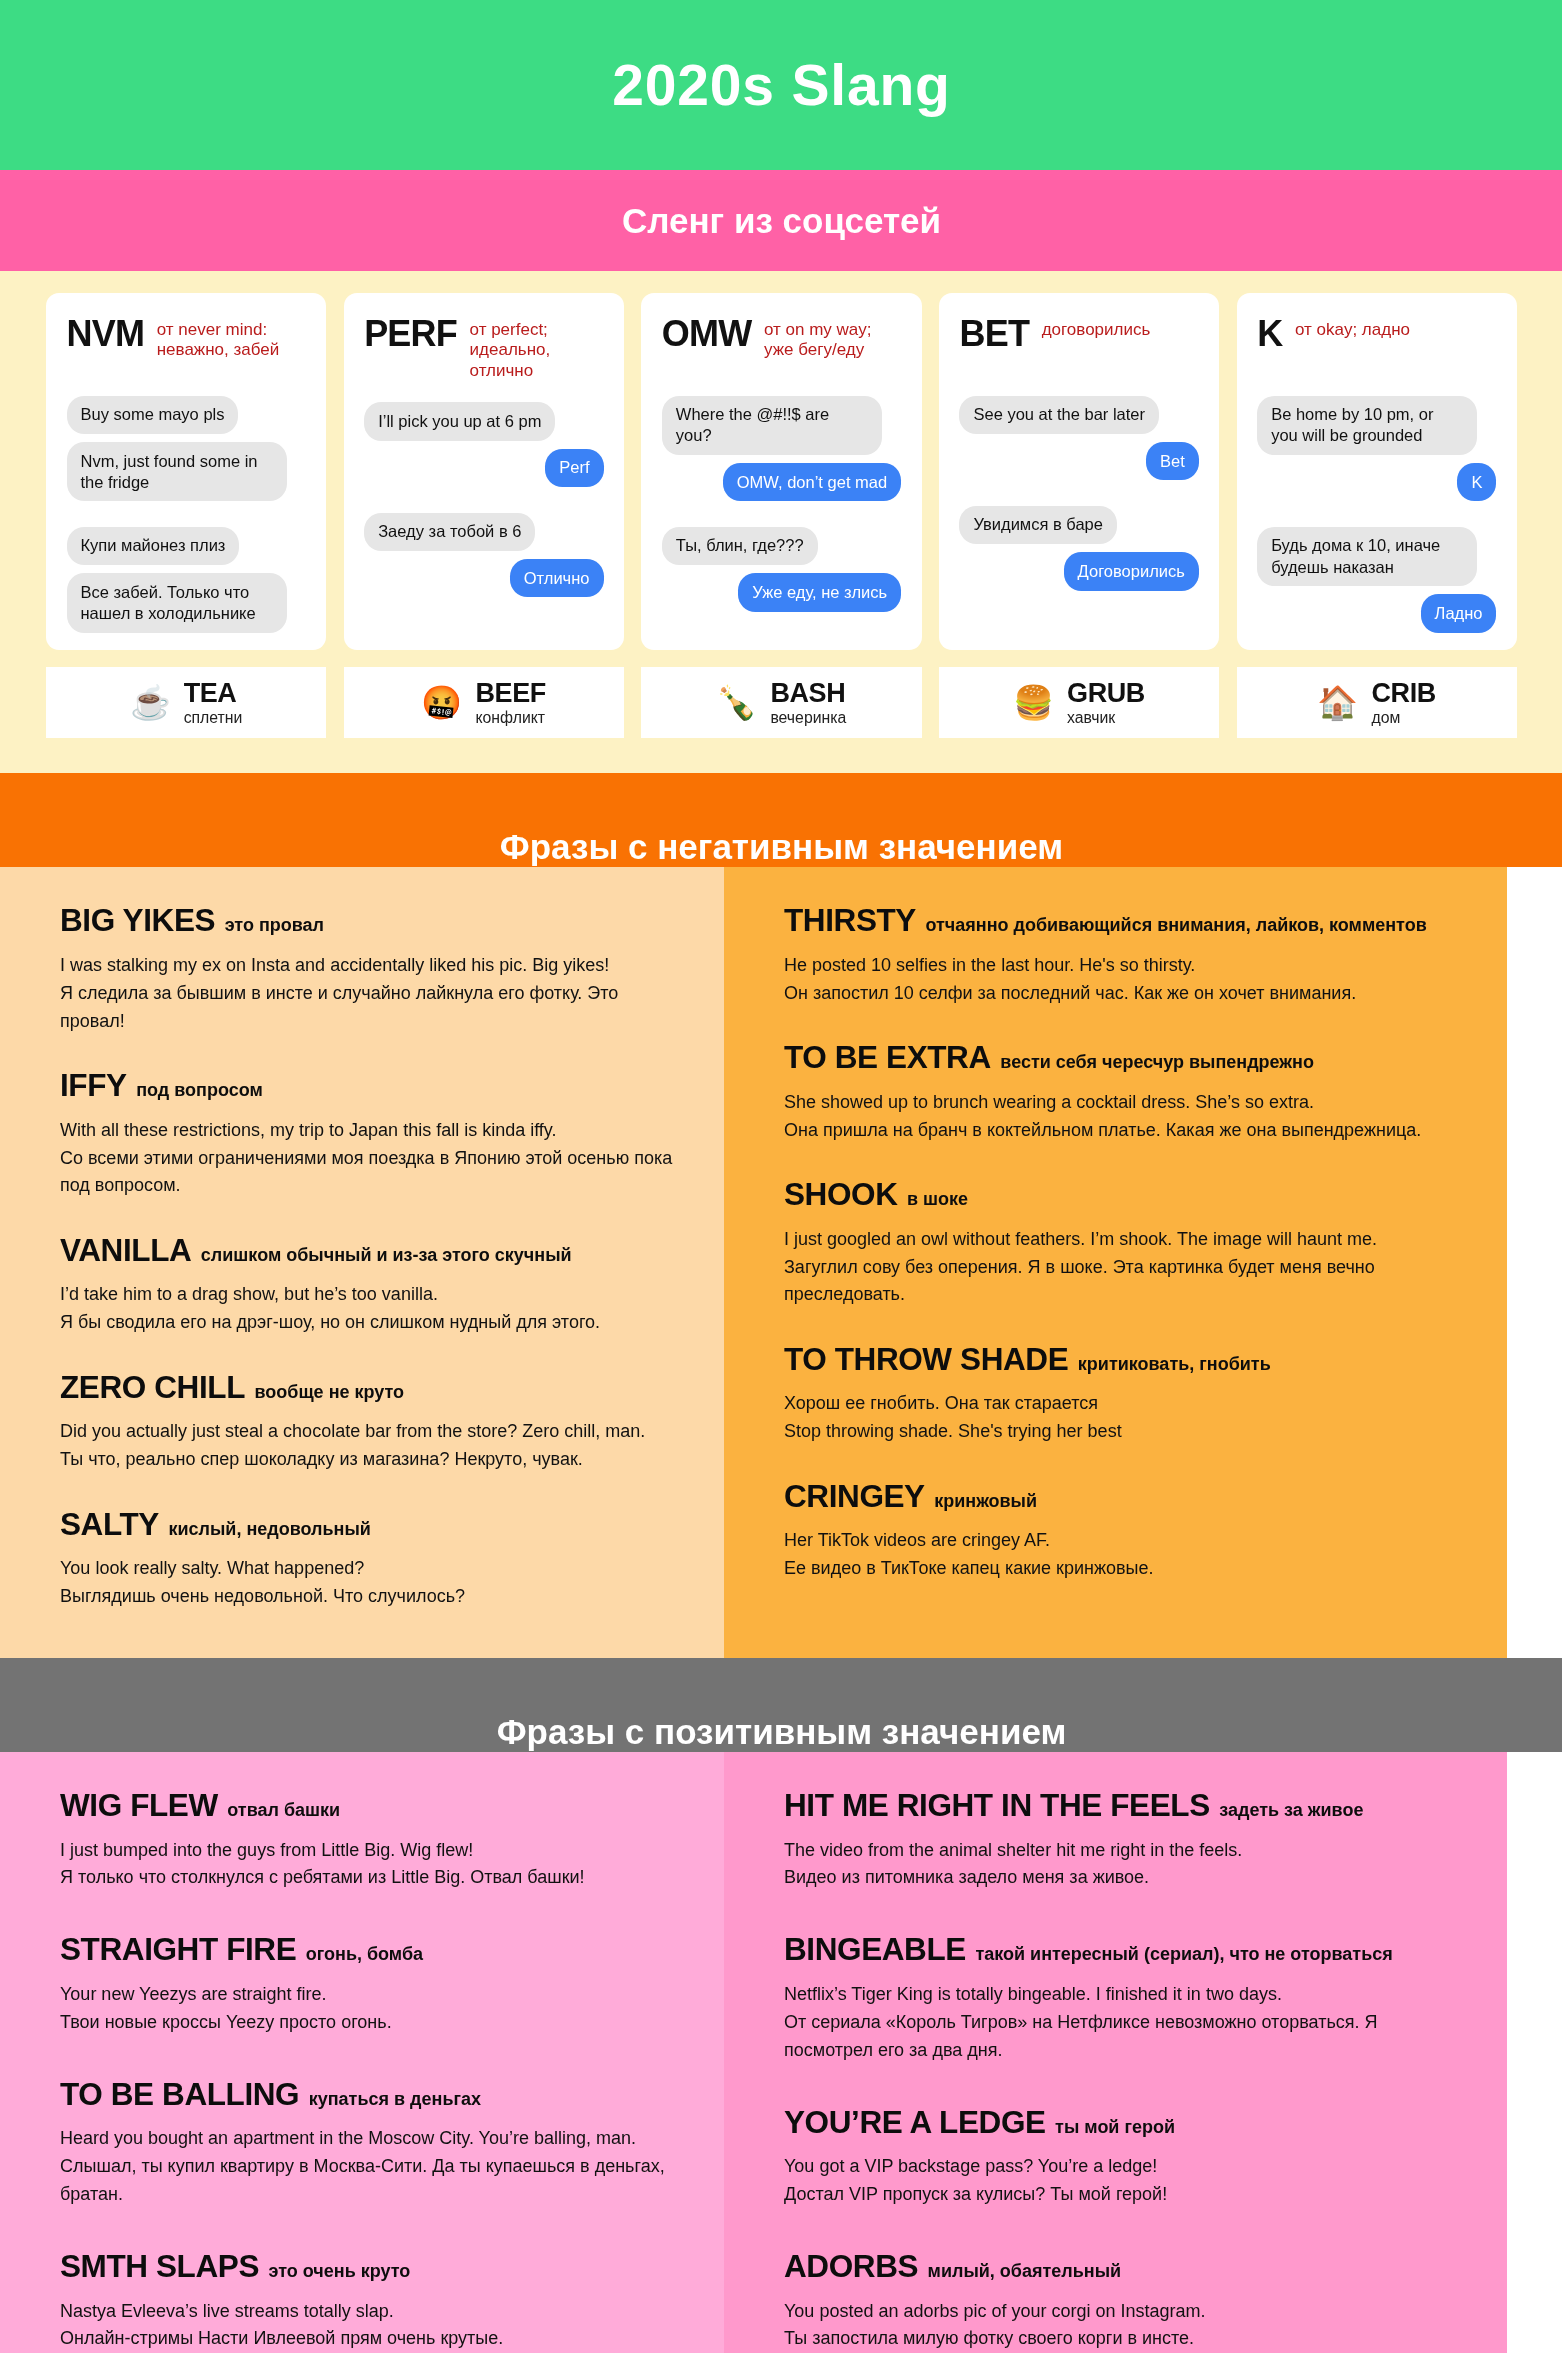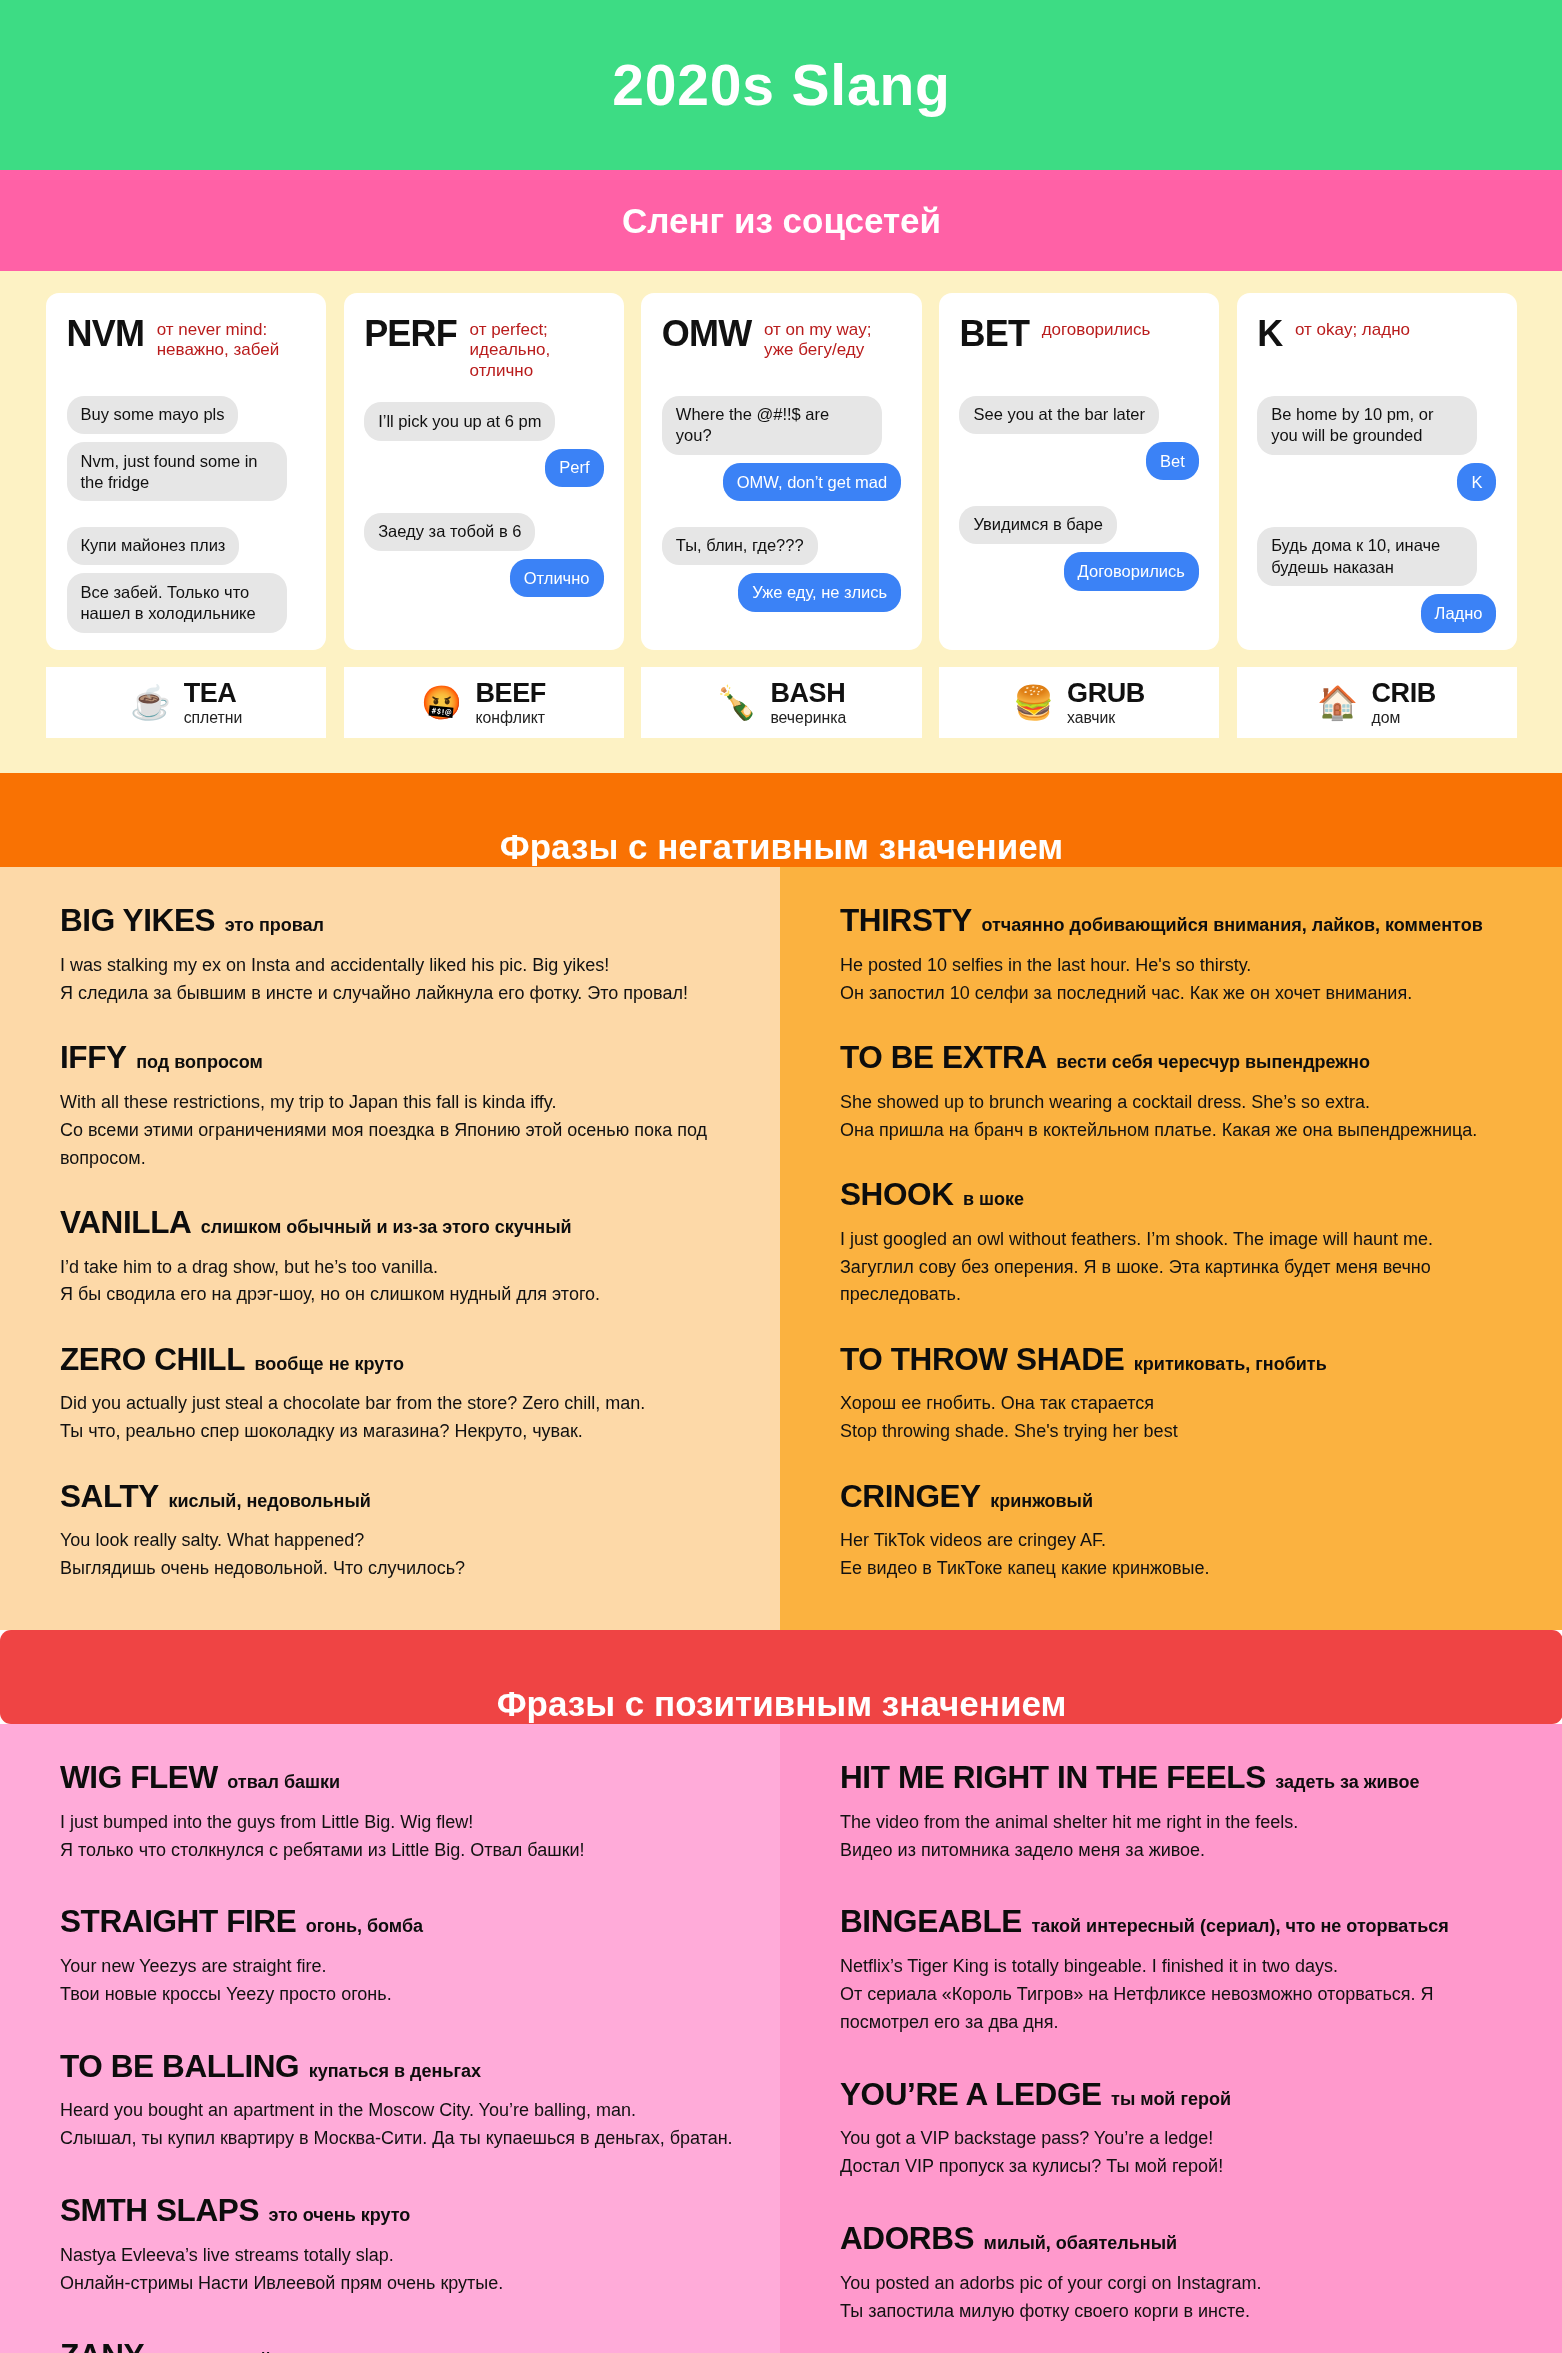--- a/index.html
+++ b/index.html
@@ -117,26 +117,26 @@
   }
   .emoji-ru { font-size: 15.8px; color: #222222; }
 
   
   .band {
     height: 94px;
     display: flex; align-items: flex-end; justify-content: center;
   }
   .band h2 { color: #ffffff; font-size: 35px; font-weight: 700; }
   .band-negative { background: #F97203; }
-  .band-positive { background: #ef4444; border-radius: 11px; }
+  .band-positive { background: #737373; }
 
   
   .phrase-section { display: flex; width: 1563px; }
   .phrase-col { padding: 35px 41px 35px 60px; }
-  .col-left  { width: 780px; }
+  .col-left  { width: 724px; }
   .col-right { width: 783px; }
 
   .neg .col-left  { background: #FDD9A8; }
   .neg .col-right { background: #FBB240; }
   .pos .col-left  { background: #FFABD9; }
   .pos .col-right { background: #FF99CC; }
 
   .entry { margin-bottom: 31.5px; }
   .entry:last-child { margin-bottom: 12px; }
   .entry-head {

